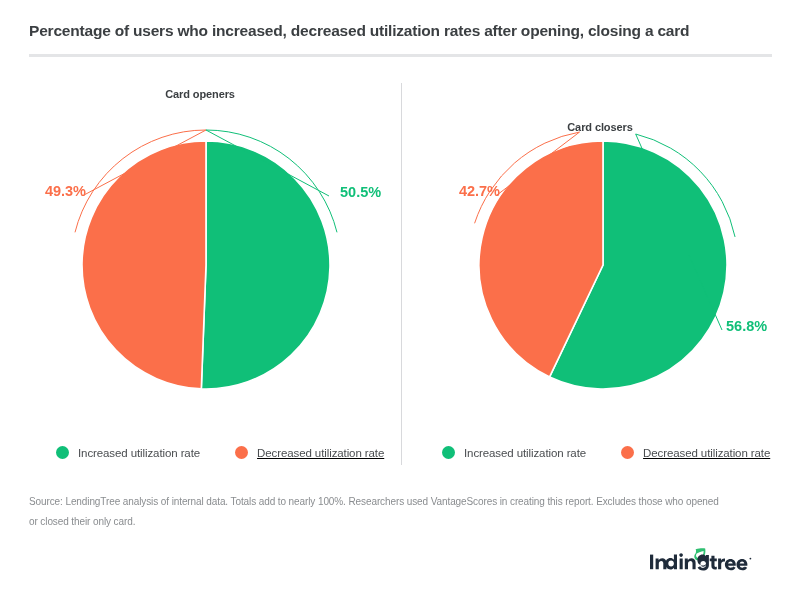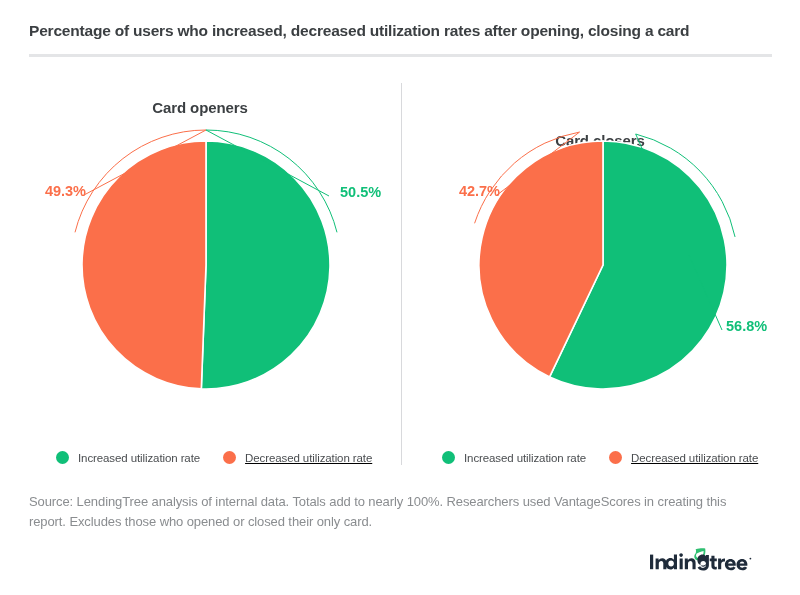--- a/index.html
+++ b/index.html
@@ -50,24 +50,24 @@
     position: absolute;
     top: 83px;
     width: 400px;
     height: 390px;
   }
   #panel-left  { left: 0px; }
   #panel-right { left: 401px; margin-top: 33px; }
 
   .panel-title {
     position: absolute;
-    top: 16px;
+    top: 5px;
     width: 400px;
     text-align: center;
-    font-size: 15px;
+    font-size: 11px;
     font-weight: bold;
     color: #3b3f42;
     letter-spacing: -0.1px;
   }
   #panel-left .panel-title  { left: 0px; }
   #panel-right .panel-title { left: -1px; }
 
   .pie-svg {
     position: absolute;
     left: 0;
@@ -82,22 +82,22 @@
     top: 0;
     width: 800px;
     height: 595px;
     pointer-events: none;
   }
   .legend {
     position: absolute;
     top: 446px;
     height: 18px;
     display: flex;
-    align-items: flex-end;
-    gap: 4px;
+    align-items: flex-start;
+    gap: 16px;
   }
   #legend-left  { left: 56px; }
   #legend-right { left: 442px; }
   .legend-item {
     display: flex;
     align-items: center;
   }
   .legend-item + .legend-item { margin-left: 19px; text-decoration: underline; }
   .legend-dot {
     width: 13px;
@@ -110,21 +110,21 @@
     font-size: 11.5px;
     color: #4a4d50;
     white-space: nowrap;
     letter-spacing: -0.1px;
   }
   #source-note {
     position: absolute;
     left: 29px;
     top: 492px;
     width: 700px;
-    font-size: 13px;
+    font-size: 10px;
     line-height: 20px;
     color: #8a8d90;
     letter-spacing: -0.1px;
   }
   #logo {
     position: absolute;
     left: 648px;
     top: 548px;
     width: 124px;
     height: 28px;

